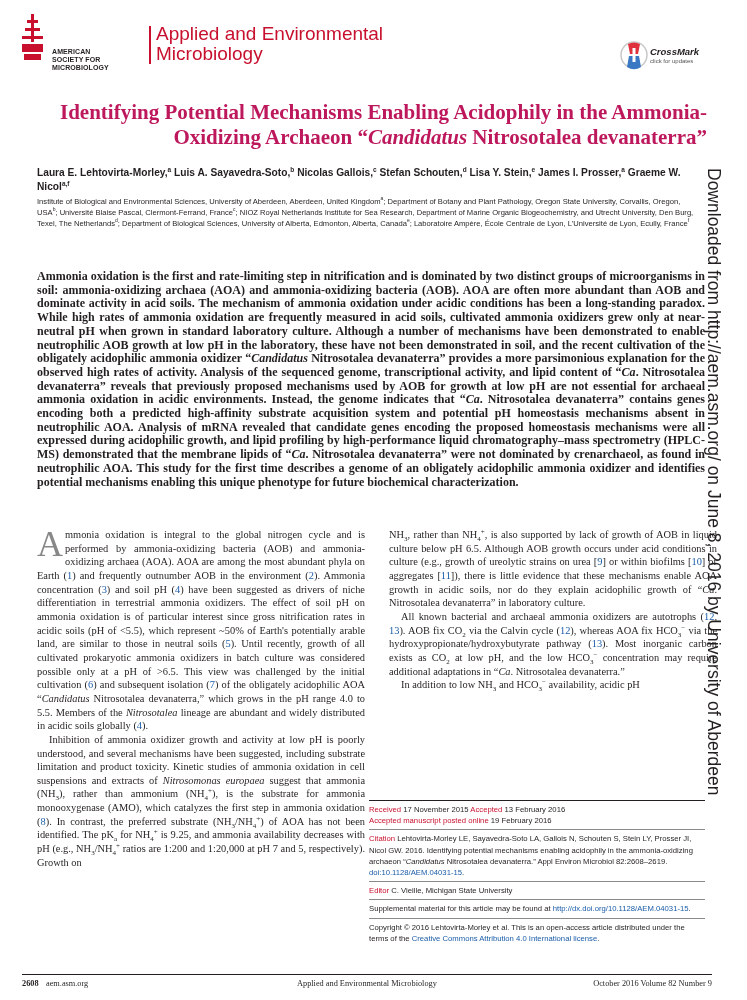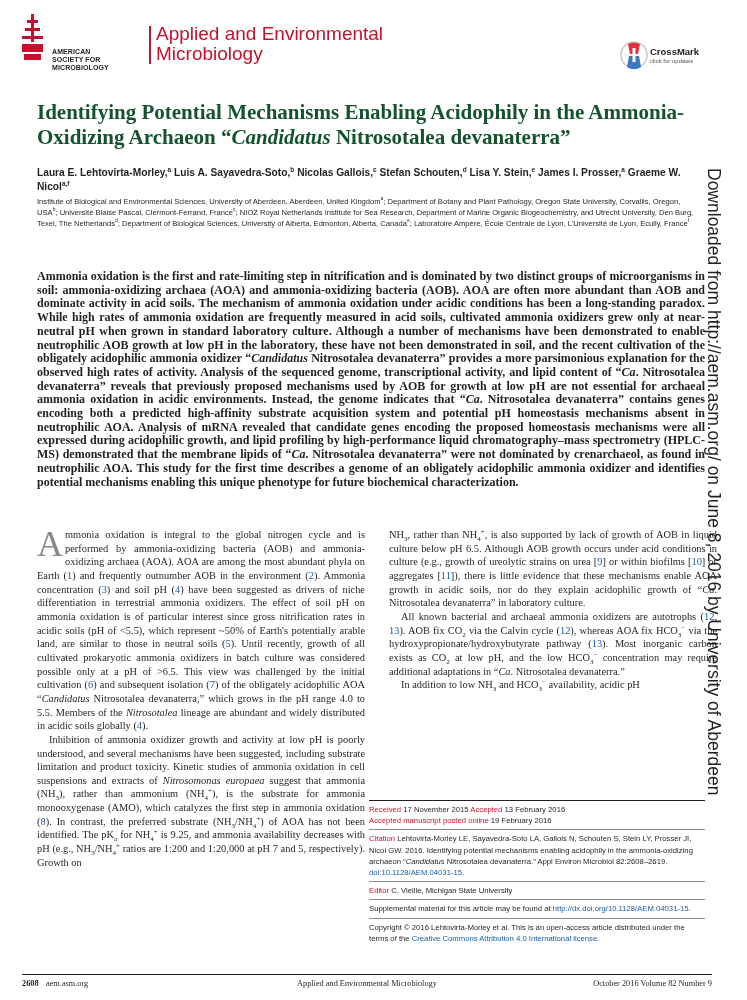--- a/index.html
+++ b/index.html
@@ -8,24 +8,24 @@
 
   .header { position: absolute; left: 22px; top: 14px; width: 700px; height: 70px; }
   .asm-logo { position: absolute; left: 0; top: 0; width: 100px; height: 60px; }
   .asm-mark { position: absolute; left: 0; top: 0; width: 22px; height: 52px; }
   .asm-text { position: absolute; left: 30px; top: 34px; font-family: "Liberation Sans", sans-serif; font-weight: bold; font-size: 7px; line-height: 8px; color: #231f20; letter-spacing: 0.1px; }
   .journal-name { position: absolute; left: 107px; top: 10px; font-family: "Liberation Sans", sans-serif; color: #c8102e; font-size: 19px; line-height: 20px; margin-left: 27px; }
   .journal-name .bar { position: absolute; left: -7px; top: 2px; width: 2px; height: 38px; background: #c8102e; }
 
   .crossmark { position: absolute; left: 620px; top: 40px; width: 85px; height: 34px; }
   .cm-icon { position: absolute; left: 0; top: 0; width: 28px; height: 30px; }
-  .cm-label { position: absolute; left: 30px; top: 6px; font-family: "Liberation Sans", sans-serif; font-weight: bold; font-size: 9.5px; color: #231f20; }
+  .cm-label { position: absolute; left: 30px; top: 6px; font-family: "Liberation Sans", sans-serif; font-weight: bold; font-size: 9.5px; color: #231f20; font-style: italic; }
   .cm-sub { position: absolute; left: 30px; top: 18px; font-family: "Liberation Sans", sans-serif; font-size: 6px; color: #555; }
 
-  .title { position: absolute; left: 37px; top: 100px; width: 670px; font-family: "Liberation Serif", serif; font-weight: bold; font-size: 21px; line-height: 25px; color: #14532d; }
+  .title { position: absolute; left: 37px; top: 100px; width: 670px; font-family: "Liberation Serif", serif; font-weight: bold; font-size: 21px; line-height: 25px; color: #be185d; text-align: right; }
   .title i { font-style: italic; }
 
   .authors { position: absolute; left: 37px; top: 166px; width: 660px; font-family: "Liberation Sans", sans-serif; font-weight: bold; font-size: 10.2px; line-height: 14px; }
   .authors sup { font-size: 6.5px; vertical-align: super; line-height: 0; }
   .affil { position: absolute; left: 37px; top: 196px; width: 660px; font-family: "Liberation Sans", sans-serif; font-size: 7.6px; line-height: 11px; color: #231f20; }
   .affil sup { font-size: 5px; vertical-align: super; line-height: 0; }
 
   .abstract { position: absolute; left: 37px; top: 270px; width: 668px; font-family: "Liberation Serif", serif; font-weight: bold; font-size: 12px; line-height: 13.7px; text-align: justify; }
   .abstract i { font-style: italic; }
 

